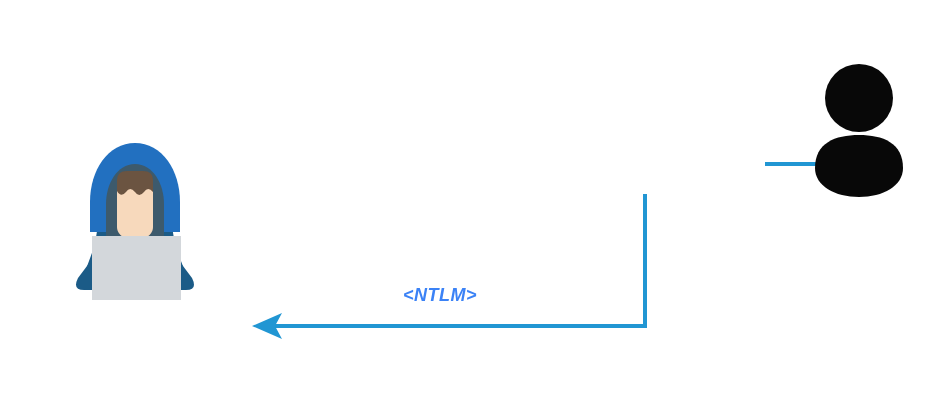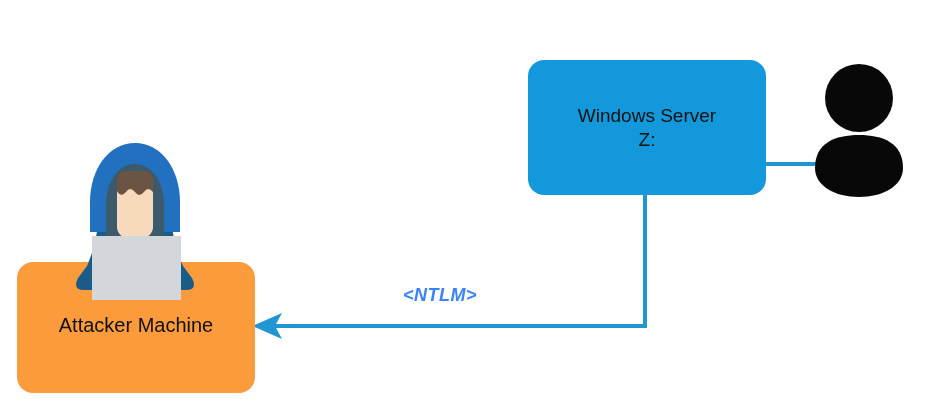--- a/index.html
+++ b/index.html
@@ -106,28 +106,21 @@
 <div id="canvas">
 
   <svg id="wires" viewBox="0 0 940 418" xmlns="http://www.w3.org/2000/svg">
 
     <line x1="765" y1="164" x2="838" y2="164" stroke="#2196d3" stroke-width="4"></line>
 
     <polyline points="645,194 645,326 258,326" fill="none" stroke="#2196d3" stroke-width="4" stroke-linecap="butt" stroke-linejoin="miter"></polyline>
     <polygon points="252,326 282,313 275,326 282,339" fill="#2196d3"></polygon>
   </svg>
 
-  <div class="node" id="server-node">
-    <div class="node-label">Windows Server
-Z:</div>
-  </div>
 
-  <div class="node" id="attacker-node">
-    <div class="node-label">Attacker Machine</div>
-  </div>
 
   <div id="ntlm-label">&lt;NTLM&gt;</div>
 
   <svg id="hacker-icon" viewBox="0 0 230 160" xmlns="http://www.w3.org/2000/svg">
 
     <path d="M 76 102 C 76 72 100 60 115 60 C 130 60 154 72 154 102
              L 168 140 L 62 140 Z" fill="#1b5b87"></path>
     <path d="M 115 62 L 172 138 Q 178 150 166 150 L 64 150 Q 52 150 58 138 Z" fill="#1b5b87"></path>
 
     <path d="M 115 3 C 88 3 70 30 70 62 L 70 92 L 160 92 L 160 62

